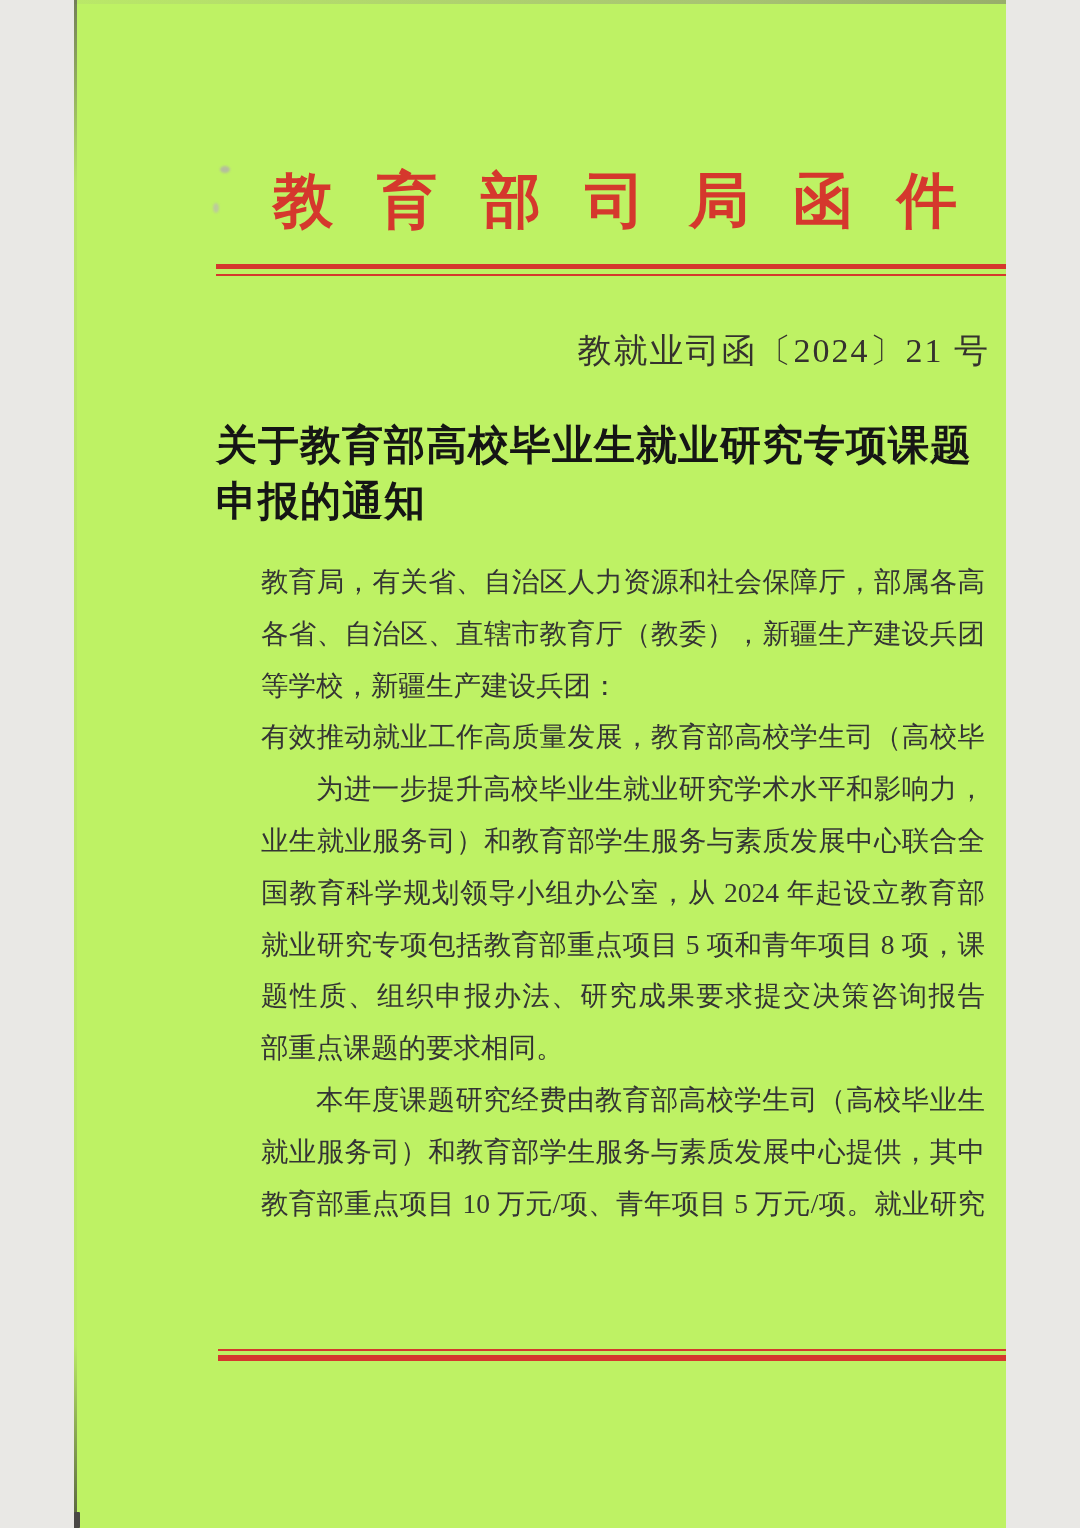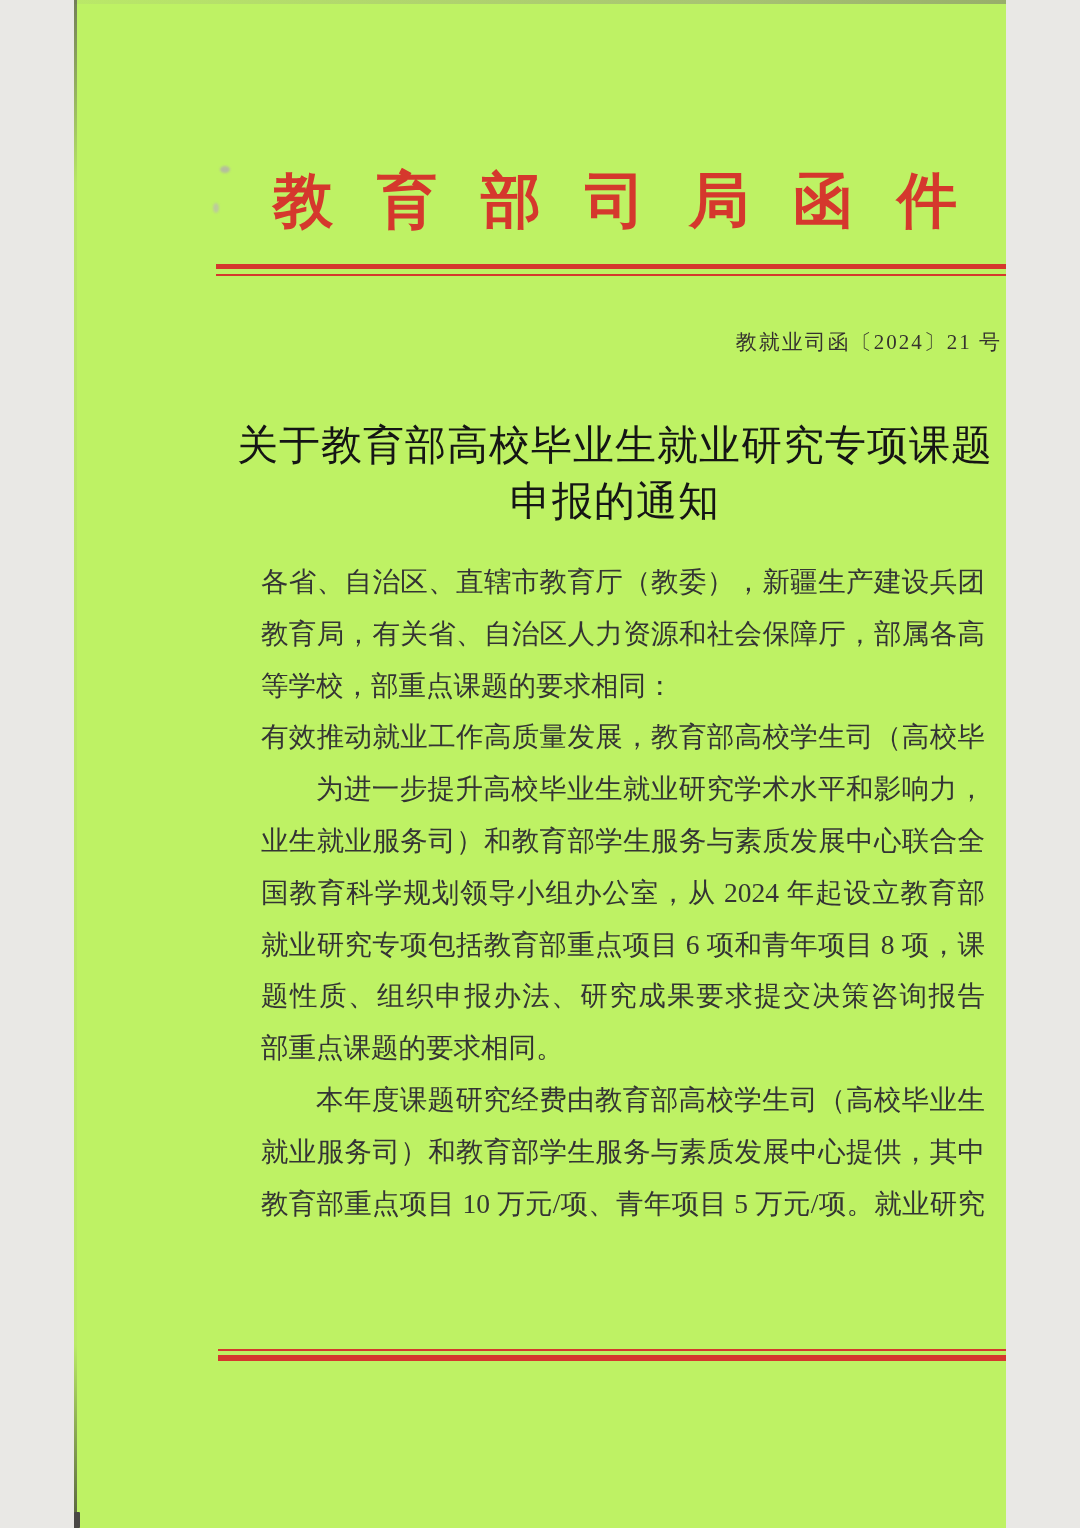--- a/index.html
+++ b/index.html
@@ -46,29 +46,29 @@
   }
   .rule { position: absolute; left: 142px; width: 798px; }
   .rule-top { top: 264px; }
   .rule-bottom { top: 1349px; left: 144px; }
   .rule .bar-thick { height: 5px; background: var(--accent); }
   .rule .bar-thin  { height: 2px; background: var(--accent); }
   .rule-top .bar-thin { margin-top: 5px; }
   .rule-bottom .bar-thick { margin-top: 4px; height: 6px; }
 
   .doc-number {
-    position: absolute; top: 328px; left: 142px; width: 786px;
+    position: absolute; top: 328px; left: 130px; width: 786px;
     text-align: right;
-    font-size: 21px; letter-spacing: 2px; color: #35322e;
+    font-size: 34px; letter-spacing: 2px; color: #35322e;
   }
 
   .title {
     position: absolute; top: 417px; left: 142px; width: 798px; margin: 0;
-    text-align: center;
-    font-size: 41px; line-height: 56px; font-weight: 400;
+    text-align: left;
+    font-size: 41px; line-height: 56px; font-weight: 700;
     color: #151515;
   }
   .title .title-line { display: block; letter-spacing: 1px; }
 
   .body-text {
     position: absolute; top: 556px; left: 187px; width: 724px;
     font-size: 27.5px; line-height: 51.8px; color: var(--ink);
   }
   .body-text .line {
     text-align: justify;
@@ -97,28 +97,28 @@
   </div>
 
   <div class="doc-number">教就业司函〔2024〕21 号</div>
 
   <h1 class="title">
     <span class="title-line">关于教育部高校毕业生就业研究专项课题</span>
     <span class="title-line">申报的通知</span>
   </h1>
 
   <div class="body-text" id="body-lines">
+      <div class="line">教育局，有关省、自治区人力资源和社会保障厅，部属各高</div>
       <div class="line">各省、自治区、直辖市教育厅（教委），新疆生产建设兵团</div>
-      <div class="line">教育局，有关省、自治区人力资源和社会保障厅，部属各高</div>
-      <div class="line no-just">等学校，部重点课题的要求相同：</div>
+      <div class="line no-just">等学校，新疆生产建设兵团：</div>
       <div class="line">有效推动就业工作高质量发展，教育部高校学生司（高校毕</div>
       <div class="line indent">为进一步提升高校毕业生就业研究学术水平和影响力，</div>
       <div class="line">业生就业服务司）和教育部学生服务与素质发展中心联合全</div>
       <div class="line">国教育科学规划领导小组办公室，从 2024 年起设立教育部</div>
-      <div class="line">就业研究专项包括教育部重点项目 6 项和青年项目 8 项，课</div>
+      <div class="line">就业研究专项包括教育部重点项目 5 项和青年项目 8 项，课</div>
       <div class="line">题性质、组织申报办法、研究成果要求提交决策咨询报告</div>
       <div class="line no-just">部重点课题的要求相同。</div>
       <div class="line indent">本年度课题研究经费由教育部高校学生司（高校毕业生</div>
       <div class="line">就业服务司）和教育部学生服务与素质发展中心提供，其中</div>
       <div class="line">教育部重点项目 10 万元/项、青年项目 5 万元/项。就业研究</div>
     </div>
 
   <div class="rule rule-bottom">
     <div class="bar-thin"></div>
     <div class="bar-thick"></div>

